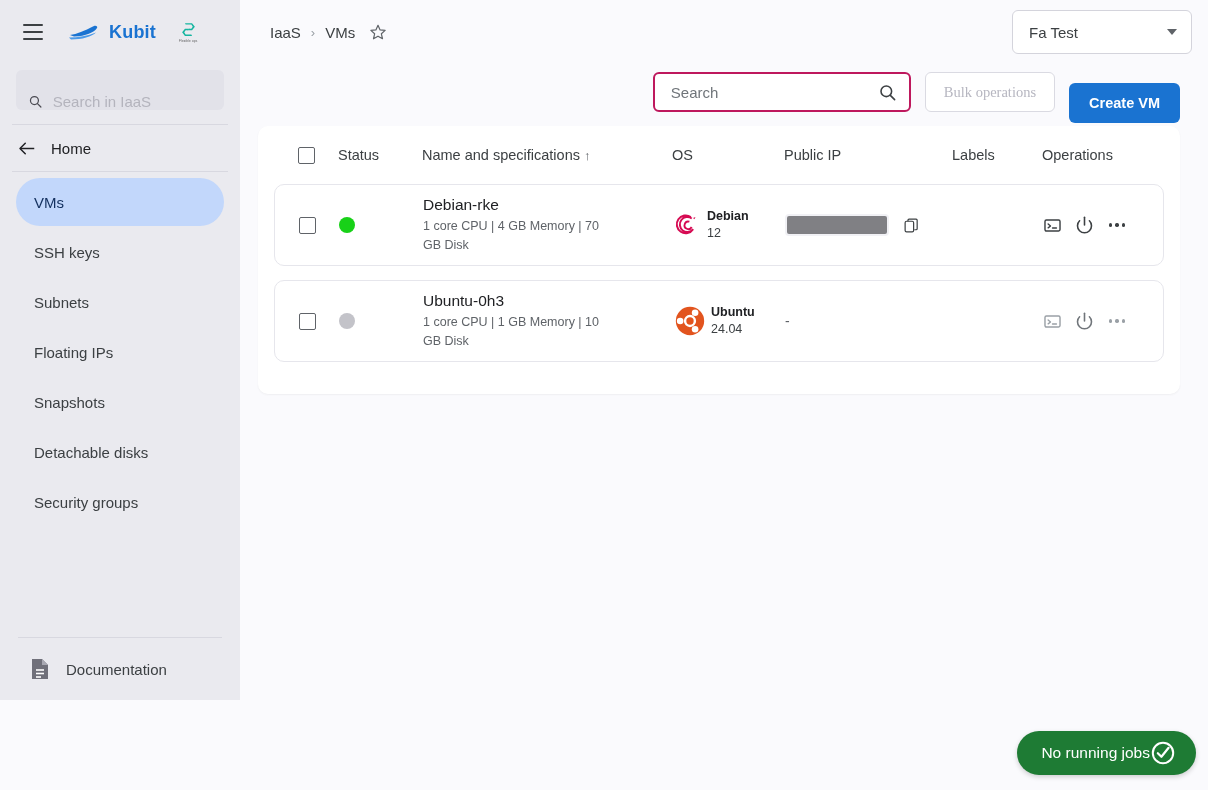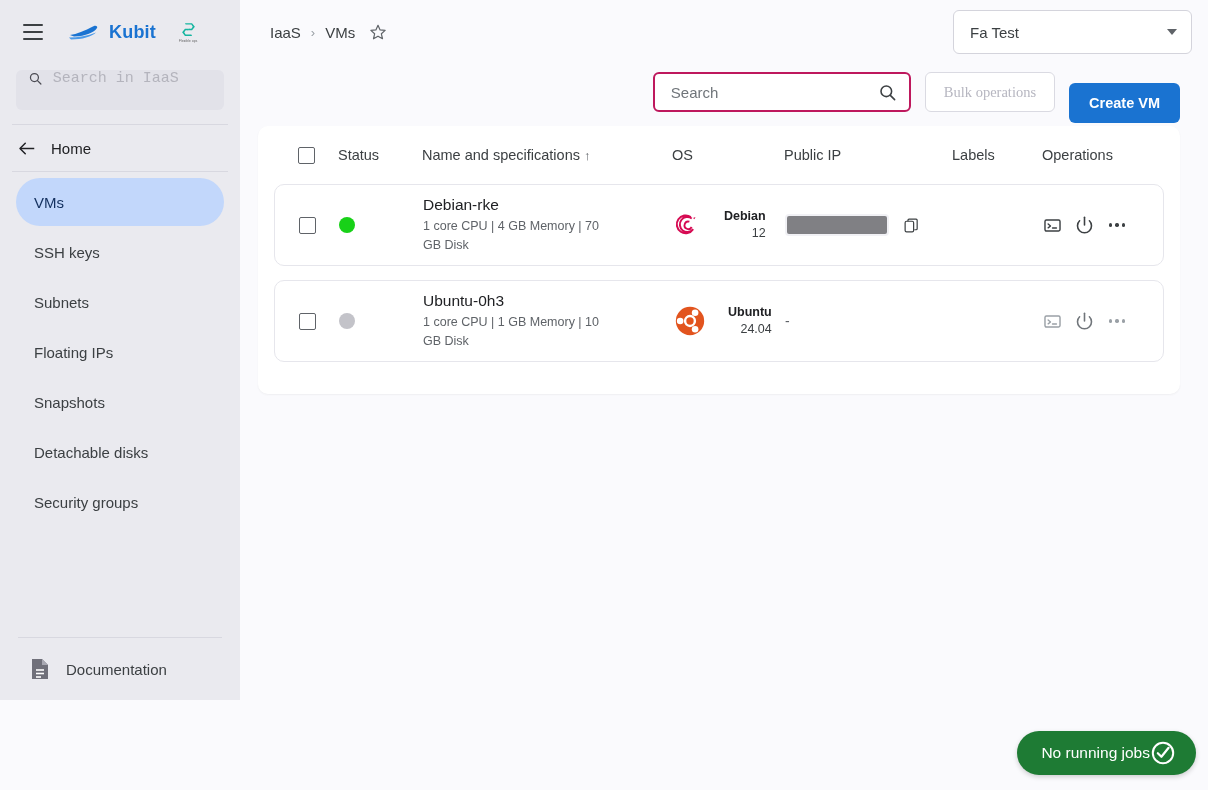--- a/index.html
+++ b/index.html
@@ -39,22 +39,22 @@
     margin-left: 22px; display: flex; flex-direction: column;
     align-items: center; justify-content: center; cursor: pointer;
   }
   .partner-sub {
     font-size: 3.4px; color: #555; letter-spacing: .2px; margin-top: 1px;
     transform: scale(0.9); white-space: nowrap;
   }
 
   .sb-search {
     margin: 6px 16px 0 16px; height: 40px; border-radius: 6px;
-    background: #e2e2e9; display: flex; align-items: flex-start;
-    gap: 10px; padding: 0 12px; cursor: text; font-family: Liberation Mono, monospace;
+    background: #e2e2e9; display: flex; align-items: flex-end;
+    gap: 10px; padding: 0 12px; cursor: text;
   }
   .sb-search input {
     border: none; outline: none; background: transparent;
     font-family: inherit; font-size: 15px; color: #4a4a52; width: 100%;
   }
   .sb-search input::placeholder { color: #b4b4bd; }
 
   .sb-divider { height: 1px; background: #d8d8e0; margin: 14px 12px 0 12px; }
 
   .sb-home {
@@ -84,21 +84,21 @@
   .topbar {
     height: 64px; display: flex; align-items: center;
     padding: 0 16px 0 30px; justify-content: space-between;
   }
   .crumbs { display: flex; align-items: center; gap: 10px; font-size: 15px; }
   .crumb { color: #3c4043; cursor: pointer; }
   .crumb-sep { color: #9aa0a6; font-size: 13px; }
   .star { cursor: pointer; margin-left: 4px; display: flex; }
 
   .project-select {
-    width: 239px; height: 44px; border: 1px solid #d4d4dc;
+    width: 180px; height: 44px; border: 1px solid #d4d4dc;
     border-radius: 6px; background: #fff; display: flex;
     align-items: center; justify-content: space-between;
     padding: 0 14px 0 16px; cursor: pointer;
   }
   .project-select span { font-size: 15px; color: #3c4043; }
   .caret {
     width: 0; height: 0; border-left: 5px solid transparent;
     border-right: 5px solid transparent; border-top: 6px solid #5f6368;
   }
 
@@ -156,21 +156,21 @@
   }
   .chk-wrap { display: flex; justify-content: center; }
 
   .dot { width: 16px; height: 16px; border-radius: 50%; }
   .dot.running { background: #18d118; }
   .dot.stopped { background: #c3c3c9; }
 
   .vm-name { font-size: 15.5px; color: #202124; margin-bottom: 3px; }
   .vm-spec { font-size: 12.5px; color: #5f6368; line-height: 1.45; max-width: 196px; }
 
-  .os-cell { display: flex; align-items: center; gap: 21px; text-align: right; }
+  .os-cell { display: flex; align-items: center; gap: 4px; }
   .os-text { line-height: 1.35; }
   .os-name { font-size: 12.5px; font-weight: bold; color: #202124; }
   .os-ver { font-size: 12.5px; color: #3c4043; }
 
   .ip-cell { display: flex; align-items: center; gap: 14px; }
   .ip-redacted {
     width: 104px; height: 22px; background: #808084;
     border-radius: 4px; border: 2px solid #f1f1f5;
   }
   .ip-dash { color: #5f6368; font-size: 14px; }

